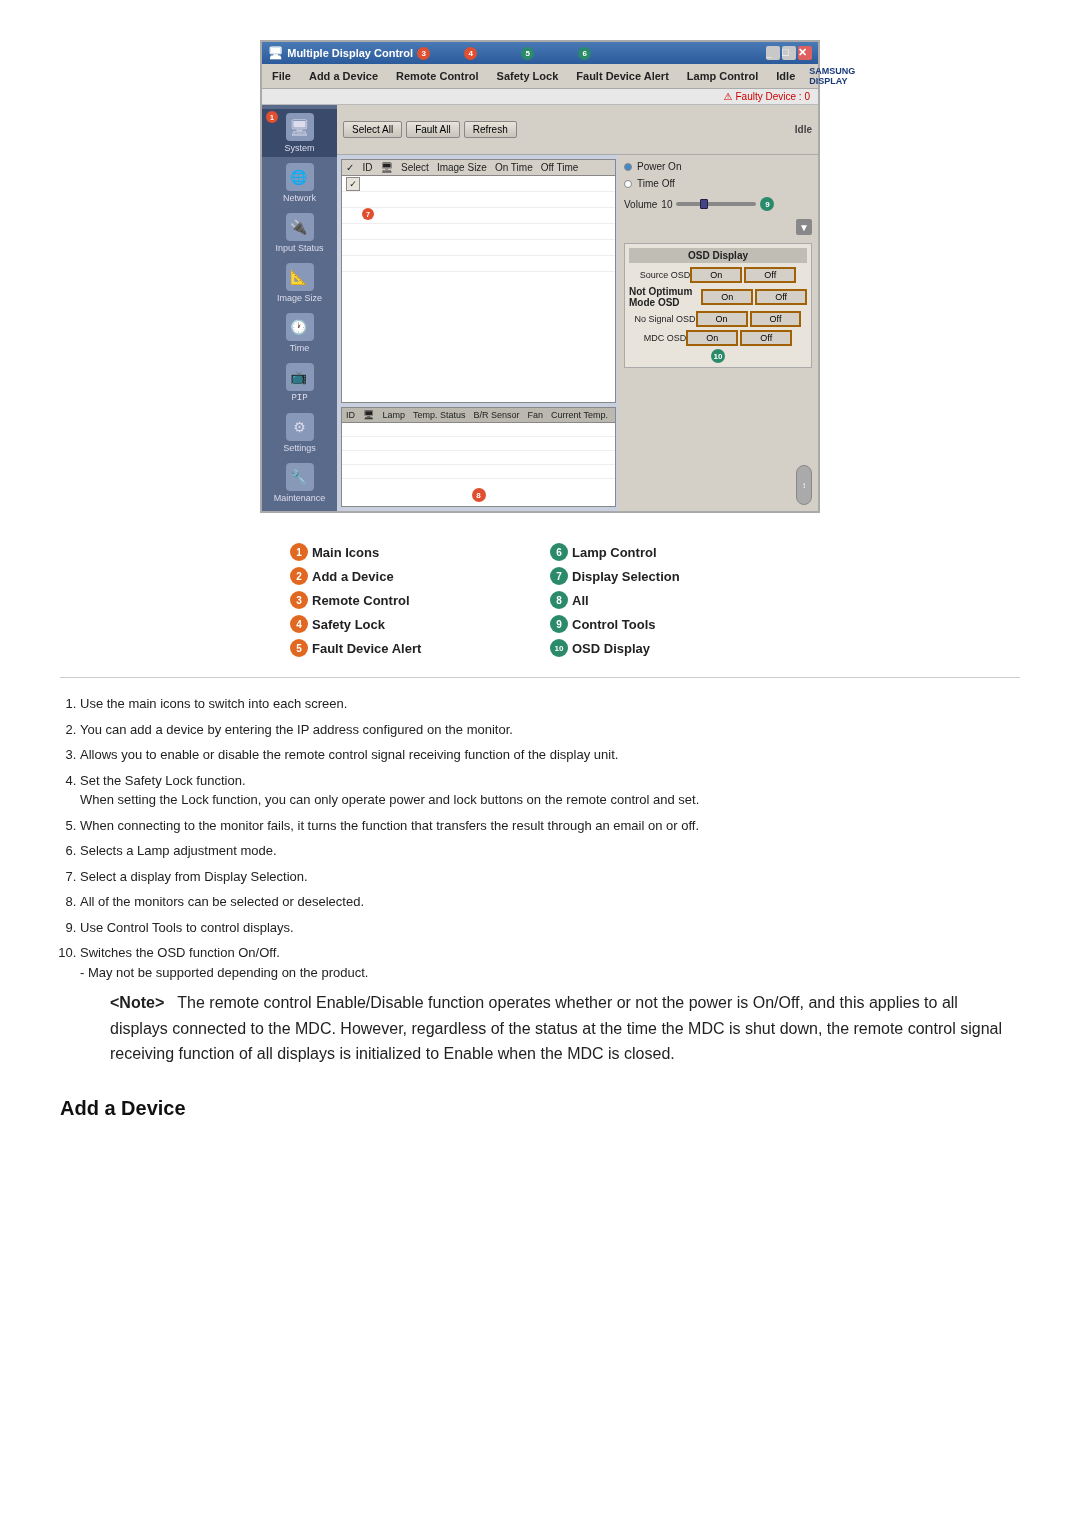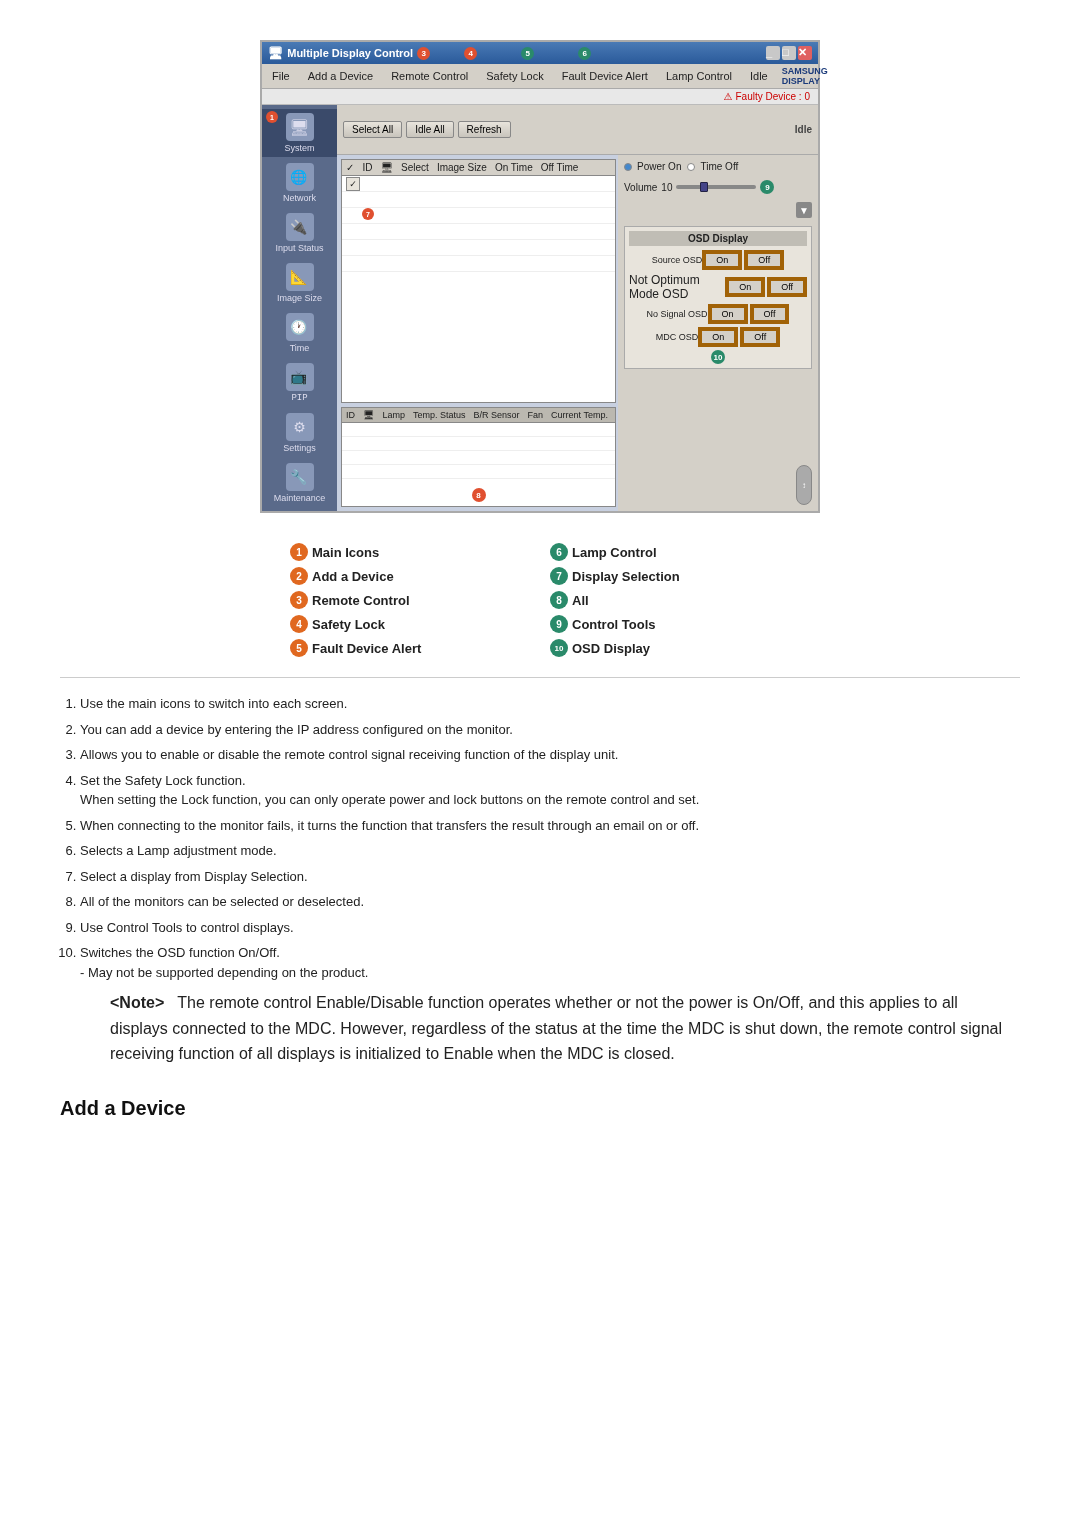--- a/index.html
+++ b/index.html
@@ -59,20 +59,21 @@
       align-items: center;
       padding: 2px 6px;
       font-size: 11px;
       gap: 10px;
       border-bottom: 1px solid #aaa;
     }
     .menu-item {
       cursor: pointer;
       padding: 1px 4px;
       white-space: nowrap;
+      font-weight: bold;
     }
     .samsung-logo {
       margin-left: auto;
       font-size: 9px;
       color: #1a3a7a;
       font-weight: bold;
     }
 
     
     .faulty-bar {
@@ -192,20 +193,21 @@
       height: 14px;
       display: flex;
       border-bottom: 1px solid #eee;
       background: #fff;
     }
 
     
     .power-row {
       display: flex;
       gap: 6px;
+      flex-direction: column;
     }
     .radio-dot {
       display: inline-block;
       width: 8px; height: 8px;
       border-radius: 50%;
       border: 1px solid #888;
       background: #fff;
       margin-right: 3px;
     }
     .radio-dot.selected { background: #4488cc; }
@@ -253,23 +255,23 @@
       align-items: center;
       justify-content: center;
       margin-bottom: 3px;
       font-size: 9px;
     }
     .osd-btns {
       display: flex;
       gap: 2px;
     }
     .osd-btn {
-      padding: 1px 10px;
+      padding: 1px 18px;
       font-size: 9px;
-      border: 4px solid #a16207;
+      border: 2px solid #a16207;
       cursor: pointer;
       background: #d4d0c8;
     }
 
     
     .scroll-arrow {
       width: 16px; height: 16px;
       background: #888;
       color: #fff;
       display: flex;
@@ -452,21 +454,21 @@
           <span style="font-size:14px;">🔧</span>
         </div>
         <span style="font-size:9px;color:#dde;">Maintenance</span>
       </div>
     </div>
 
     <div class="right-panel">
 
       <div class="top-buttons">
         <button class="btn-small">Select All</button>
-        <button class="btn-small">Idle All</button>
+        <button class="btn-small">Fault All</button>
         <button class="btn-small">Refresh</button>
         <span class="idle-label">Idle</span>
       </div>
 
       <div style="display:flex; flex:1;">
 
         <div style="display:flex; flex-direction:column; flex:1;">
 
           <div class="left-table">
             <div class="table-header">
@@ -542,21 +544,21 @@
           <div class="osd-section">
             <div class="osd-title">OSD Display</div>
             <div class="osd-row">
               <span>Source OSD</span>
               <div class="osd-btns">
                 <button class="osd-btn">On</button>
                 <button class="osd-btn">Off</button>
               </div>
             </div>
             <div class="osd-row">
-              <span style="font-size:12px;">Not Optimum Mode OSD</span>
+              <span style="font-size:10px;font-weight:bold;">Not Optimum Mode OSD</span>
               <div class="osd-btns">
                 <button class="osd-btn">On</button>
                 <button class="osd-btn">Off</button>
               </div>
             </div>
             <div class="osd-row">
               <span>No Signal OSD</span>
               <div class="osd-btns">
                 <button class="osd-btn">On</button>
                 <button class="osd-btn">Off</button>

